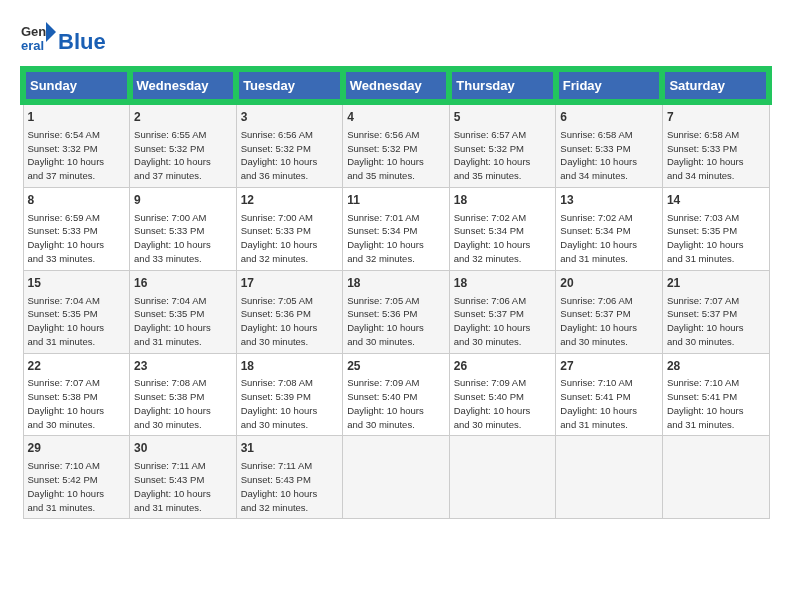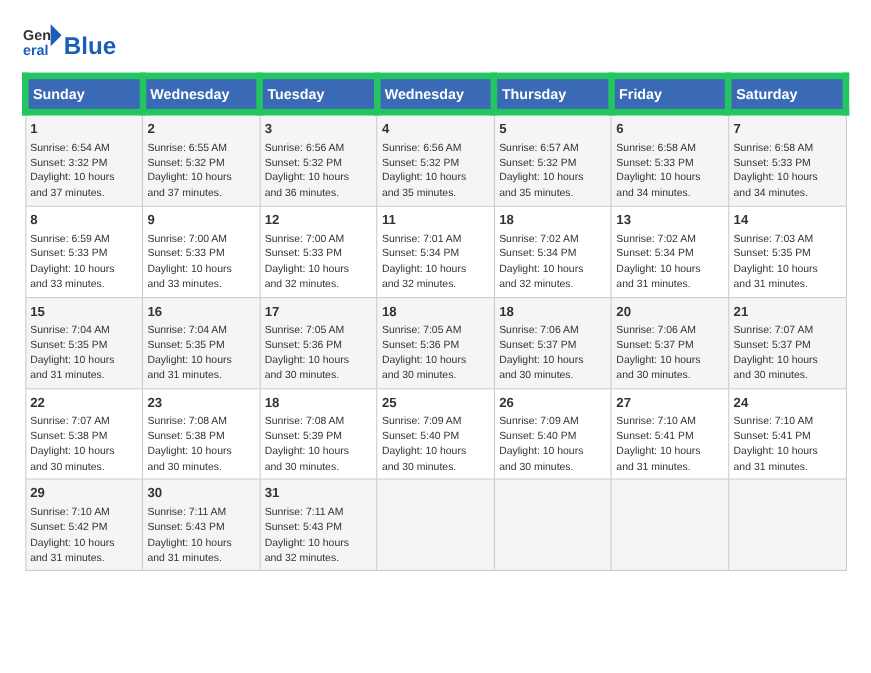--- a/index.html
+++ b/index.html
@@ -305,21 +305,21 @@
 and 30 minutes.</div>
         </td>
         <td>
           <span class="day-num">27</span>
           <div class="day-info" style="white-space: pre-line;">Sunrise: 7:10 AM
 Sunset: 5:41 PM
 Daylight: 10 hours
 and 31 minutes.</div>
         </td>
         <td>
-          <span class="day-num">24</span>
+          <span class="day-num">28</span>
           <div class="day-info" style="white-space: pre-line;">Sunrise: 7:10 AM
 Sunset: 5:41 PM
 Daylight: 10 hours
 and 31 minutes.</div>
         </td>
       </tr>
       <tr>
         <td>
           <span class="day-num">29</span>
           <div class="day-info" style="white-space: pre-line;">Sunrise: 7:10 AM

